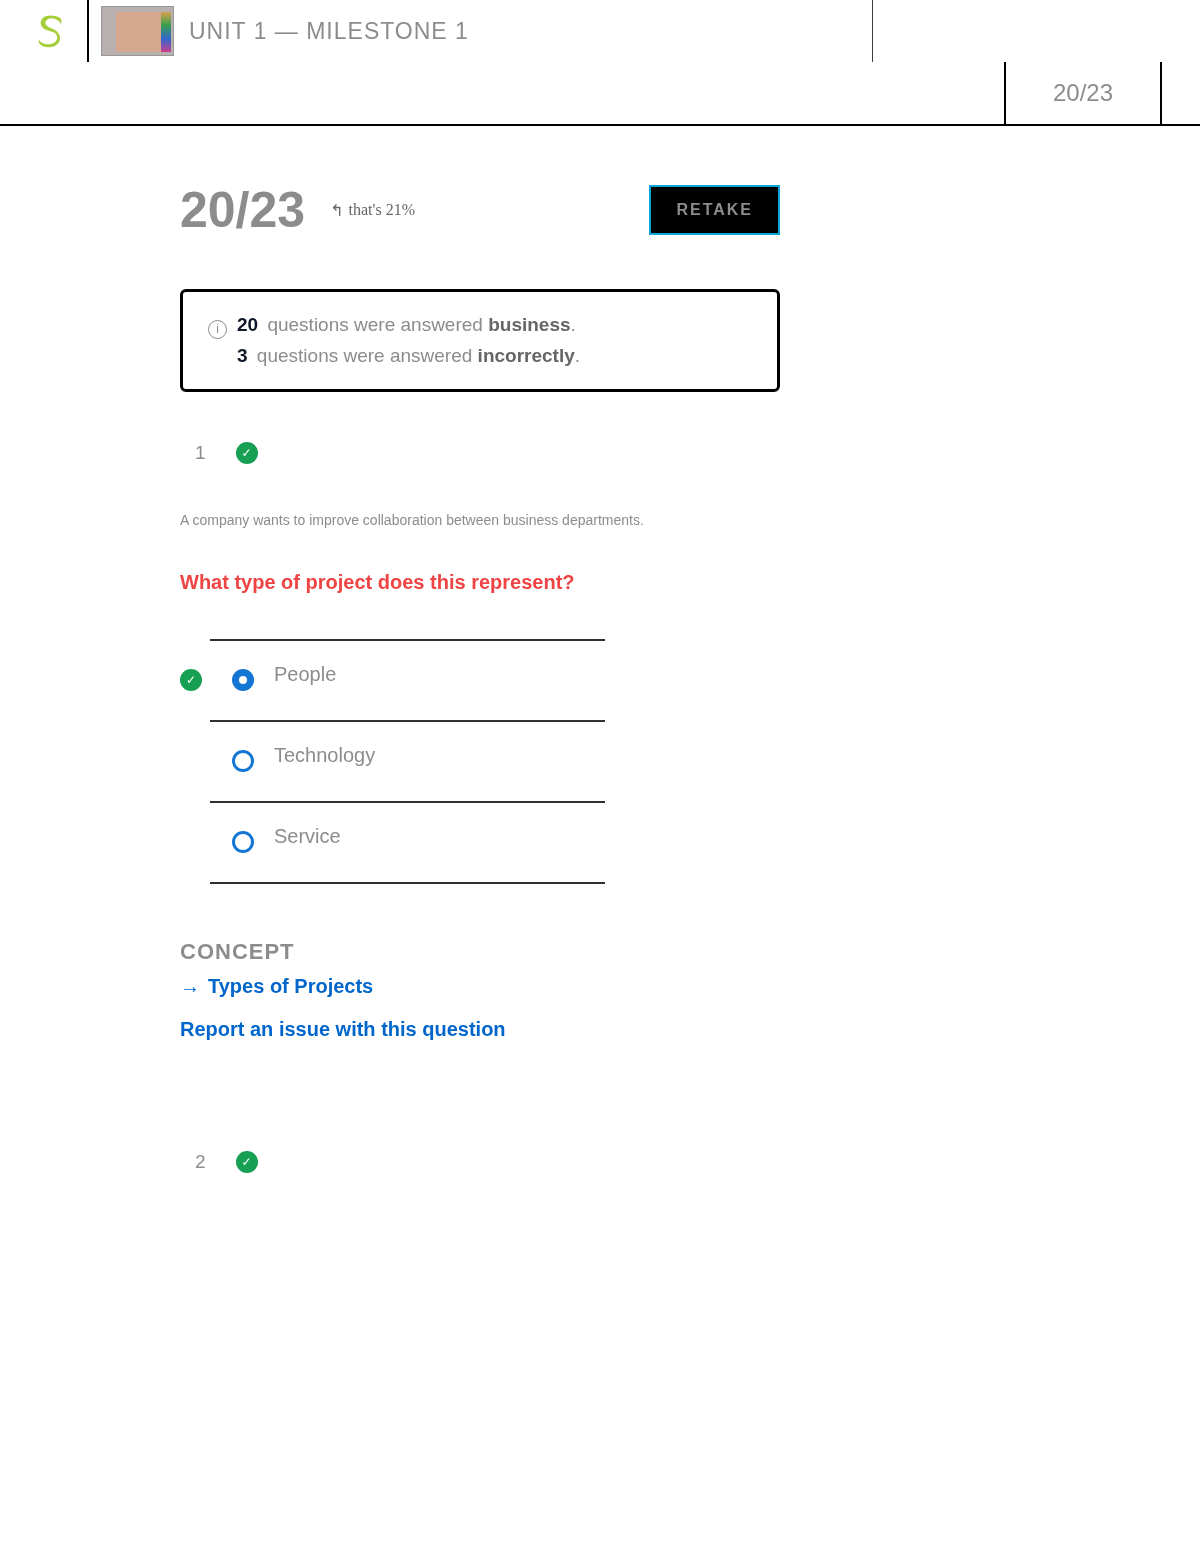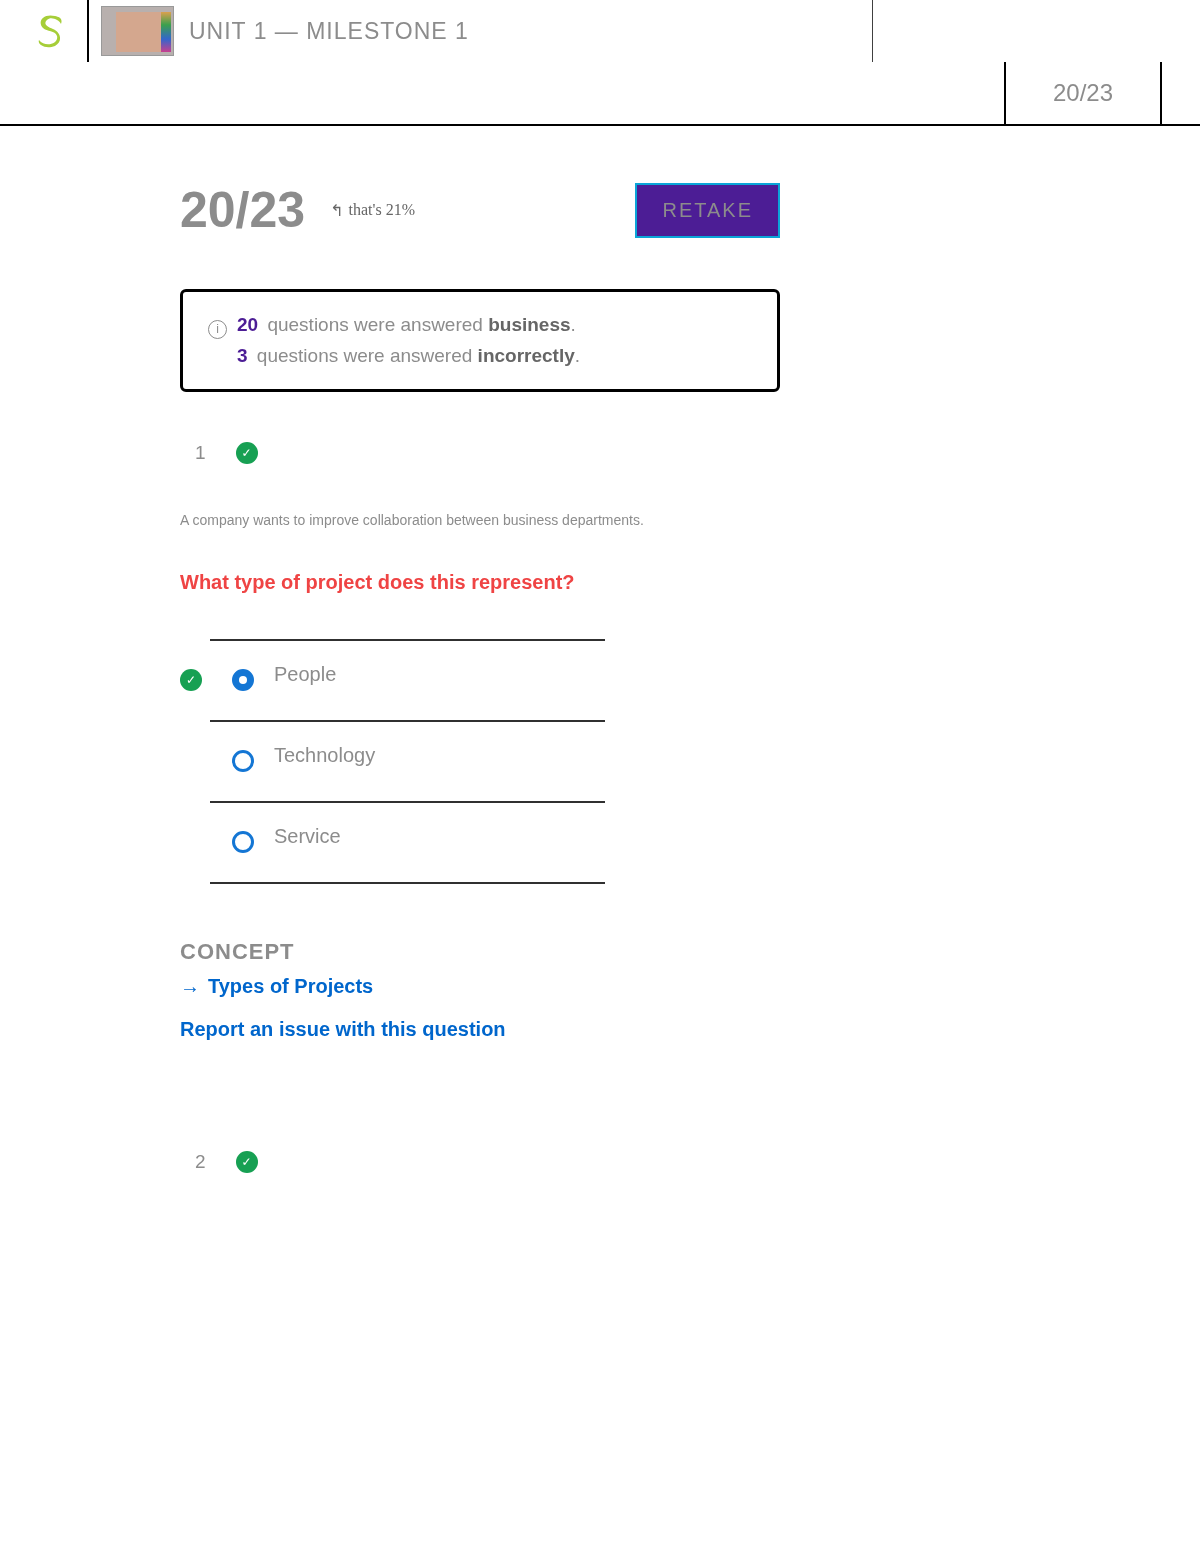--- a/index.html
+++ b/index.html
@@ -98,25 +98,25 @@
       display: flex;
       align-items: center;
     }
     .pct-arrow {
       margin-right: 5px;
     }
     .retake-btn {
       margin-left: auto;
       border: 2px solid #0ba5d8;
       color: #8c8c8c;
-      font-size: 20px;
-      font-weight: 400;
+      font-size: 16px;
+      font-weight: 700;
       letter-spacing: 2px;
       padding: 14px 25px;
-      background: #4c1d95;
+      background: #000000;
       cursor: pointer;
     }
     .summary-box {
       border: 3px solid #000;
       border-radius: 6px;
       padding: 22px 25px;
       margin-bottom: 50px;
     }
     .summary-line {
       color: #8c8c8c;
@@ -139,21 +139,21 @@
       font-size: 12px;
       flex-shrink: 0;
       position: relative;
       top: 2px;
     }
     .info-spacer {
       width: 29px;
       flex-shrink: 0;
     }
     .summary-line b {
-      color: #4c1d95;
+      color: #0f172a;
       font-weight: bold;
       margin-right: 4px;
     }
     .summary-line strong {
       color: #666;
     }
     .q-header {
       display: flex;
       align-items: center;
       margin-left: 15px;

